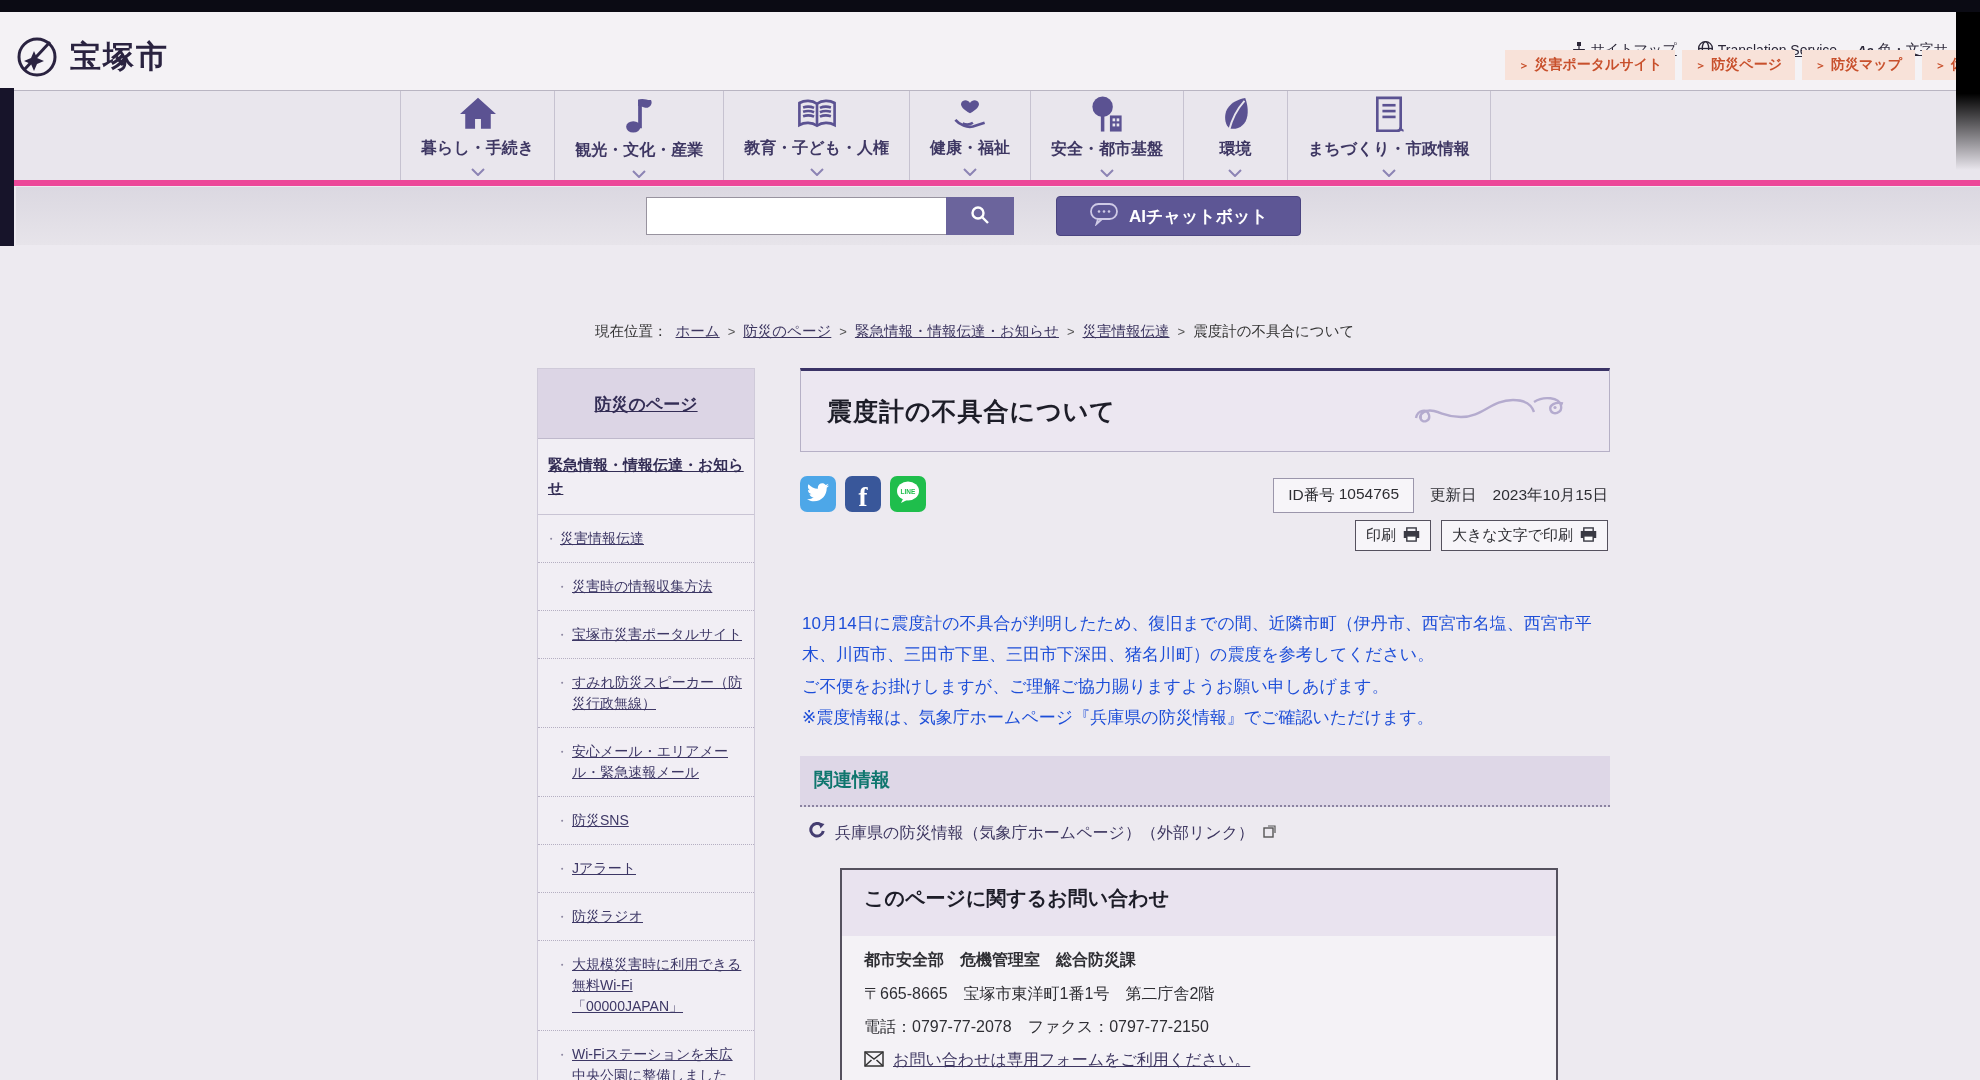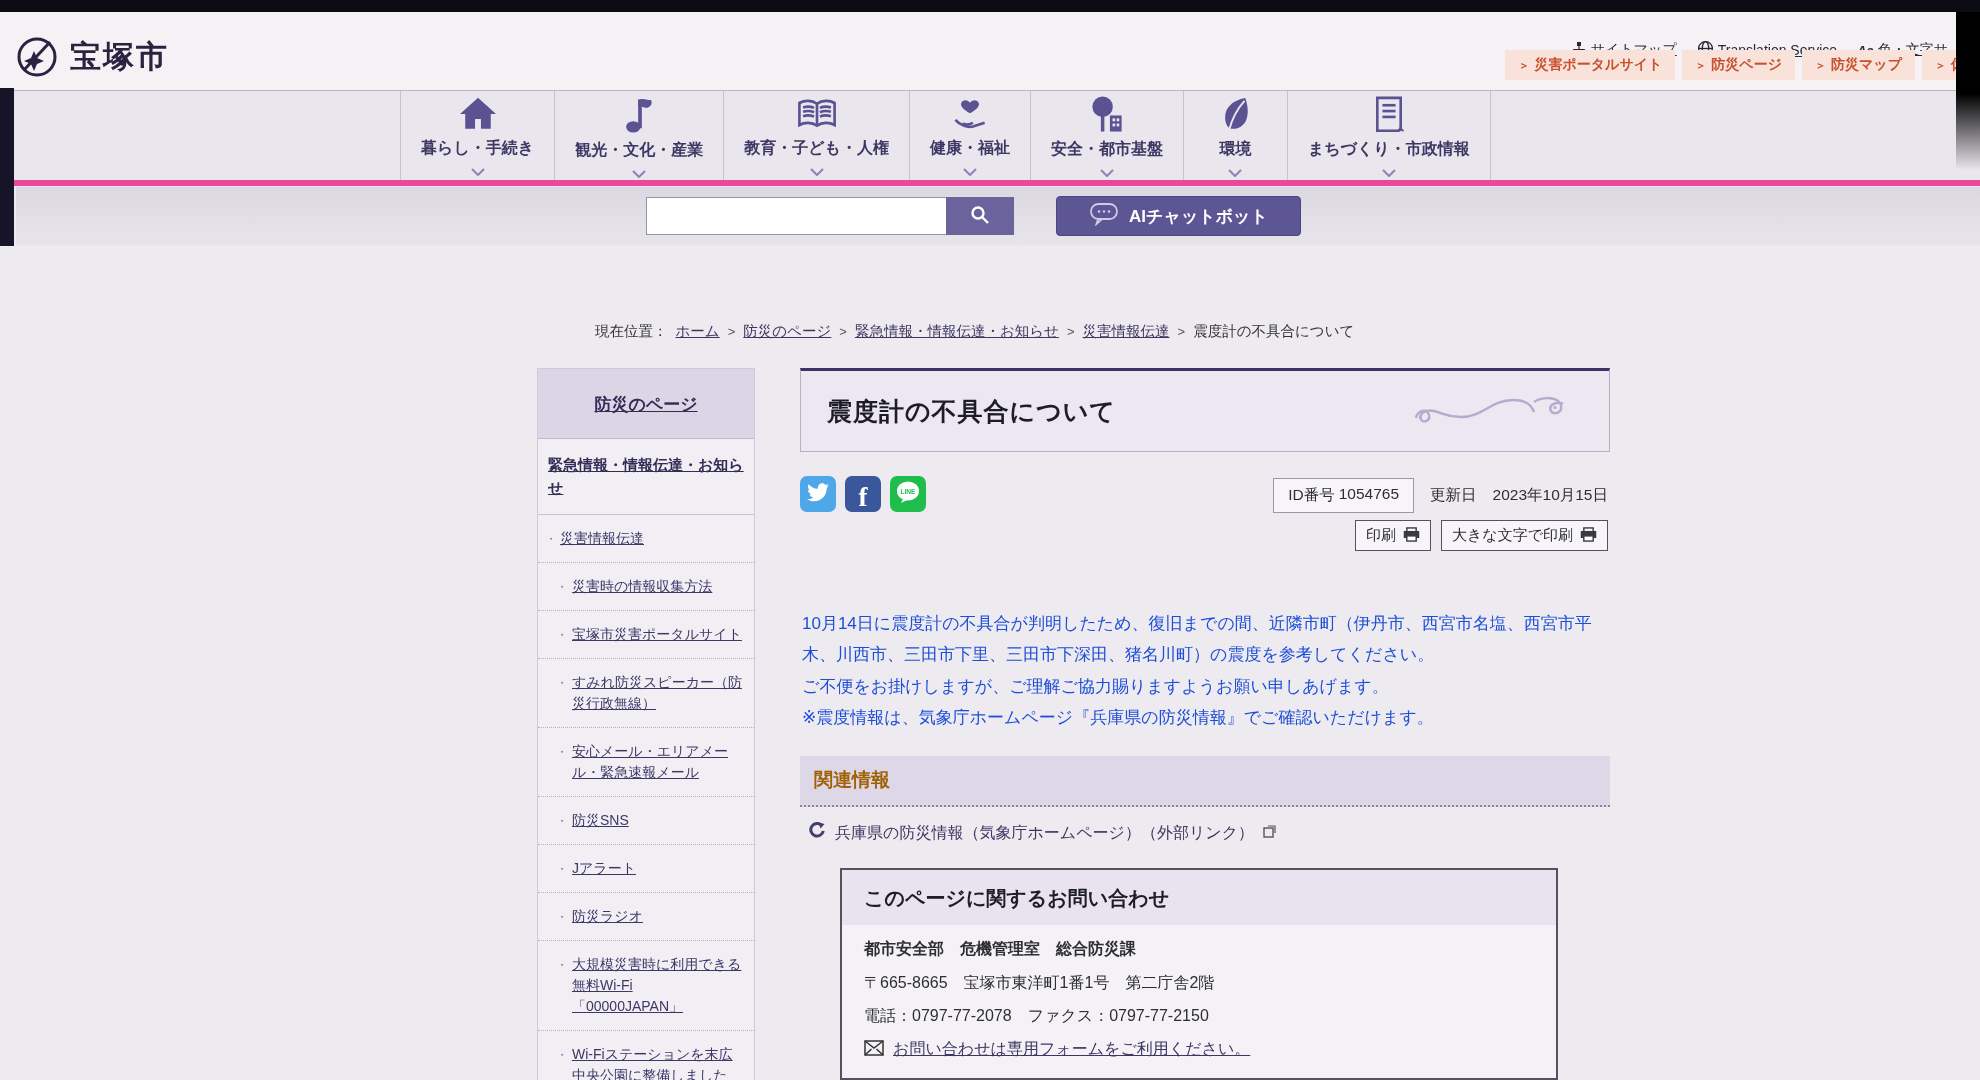--- a/index.html
+++ b/index.html
@@ -98,28 +98,28 @@
   .print-row{ position:absolute; top:152px; right:2px; display:flex; gap:10px;}
   .print-btn{ border:1px solid #55515e; background:#f7f5f9; padding:5px 10px; font-size:15px;
               display:flex; align-items:center; gap:7px; cursor:pointer; color:#2e2e33;}
 
   .body-text{ position:absolute; top:240px; left:2px; width:800px; font-size:17px; line-height:1.85;
               color:#1d4ed8;}
   .body-text p{ margin:0; }
 
   .related-head{ position:absolute; top:388px; left:0; width:100%; background:#ded7e7;
                  padding:11px 14px 12px; border-bottom:2px dotted #8a82a0;}
-  .related-head h2{ font-size:19px; font-weight:bold; color:#a16207;}
+  .related-head h2{ font-size:19px; font-weight:bold; color:#0f766e;}
   .related-link-row{ position:absolute; top:454px; left:8px; display:flex; align-items:center; gap:9px;
                      font-size:16px;}
   .related-link-row a{ color:#3d3660; cursor:pointer;}
 
   .contact-box{ position:absolute; top:500px; left:40px; width:718px; border:2px solid #55515e;
                 background:#f4f2f6; }
-  .contact-head{ background:#e9e3ef; padding:15px 22px 13px; }
+  .contact-head{ background:#e9e3ef; padding:15px 22px 24px; }
   .contact-head h2{ font-size:20px; font-weight:bold; color:#1d1d28; }
   .contact-body{ padding:14px 22px 18px; font-size:16px; color:#2e2e33; }
   .contact-body .dept{ font-weight:bold; margin-bottom:13px; }
   .contact-body .line{ margin-bottom:12px; }
   .contact-form-link{ display:flex; align-items:center; gap:9px; }
   .contact-form-link a{ color:#3d3660; text-decoration:underline; cursor:pointer; }
 </style>
 </head>
 <body>
 

